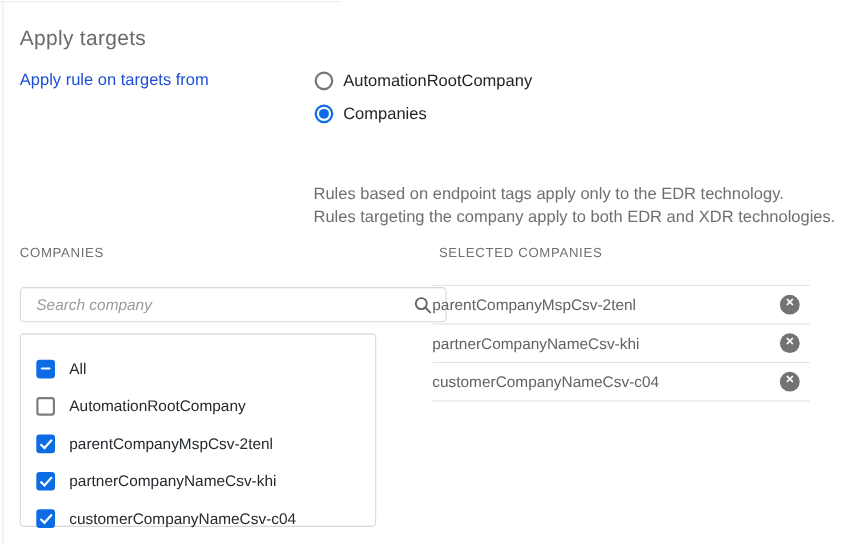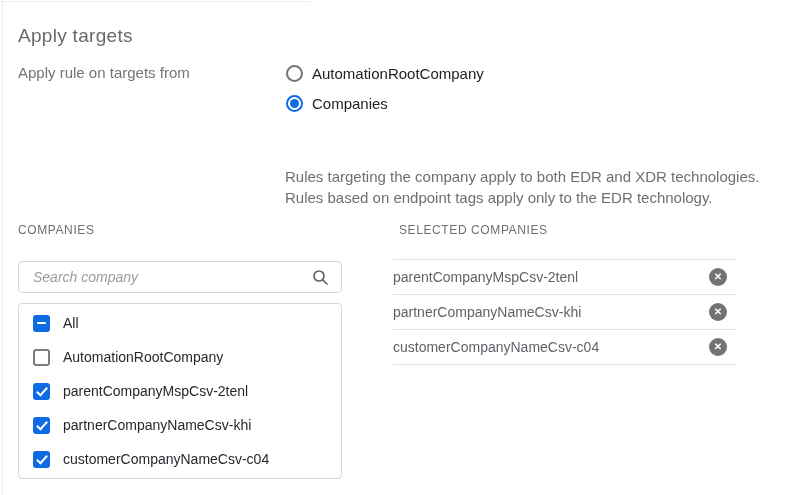--- a/index.html
+++ b/index.html
@@ -9,21 +9,21 @@
     -webkit-font-smoothing:antialiased;
   }
   .edge-left{position:absolute;left:2px;top:0;bottom:0;width:1px;background:#ececec;}
   .edge-top{position:absolute;left:0;top:1px;width:310px;height:1px;background:#ededed;}
 
   .page-title{
     position:absolute;left:18px;top:11px;font-size:19px;line-height:24px;
     color:#6a6a6a;letter-spacing:.3px;font-weight:400;
   }
   .apply-label{
-    position:absolute;left:18px;top:64px;font-size:15px;color:#737373;
+    position:absolute;left:18px;top:64px;font-size:15px;color:#1d4ed8;
   }
 
   .radio-group{position:absolute;left:286px;top:64px;display:flex;flex-direction:column;gap:11px;}
   .radio-row{display:flex;align-items:center;height:19px;cursor:pointer;}
   .radio-circle{
     width:17px;height:17px;border:2px solid #767676;border-radius:50%;
     box-sizing:border-box;position:relative;flex:none;background:#fff;
   }
   .radio-row[data-selected="true"] .radio-circle{border-color:#0d6ce4;}
   .radio-row[data-selected="true"] .radio-circle::after{
@@ -36,36 +36,36 @@
     position:absolute;left:285px;top:166px;font-size:15px;line-height:21px;color:#6f6f6f;
   }
 
   .col-heading{
     position:absolute;top:223px;font-size:12px;color:#6f6f6f;letter-spacing:.6px;
   }
   .col-heading.left{left:18px;}
   .col-heading.right{left:373px;margin-left:26px;}
 
   .search-wrap{
-    position:absolute;left:18px;top:261px;width:324px;height:32px;
+    position:absolute;left:18px;top:261px;width:388px;height:32px;
     border:1px solid #d8d8d8;border-radius:4px;box-sizing:border-box;
     display:flex;align-items:center;background:#fff;
   }
   .search-input{
     border:none;outline:none;flex:1;height:100%;padding:0 6px 0 14px;
     font-size:14px;color:#333;background:transparent;
     font-family:"Liberation Sans", sans-serif;
   }
   .search-input::placeholder{font-style:italic;color:#9b9b9b;}
   .search-icon{margin-right:12px;flex:none;display:flex;}
 
   .company-list{
     position:absolute;left:18px;top:303px;width:324px;height:176px;
     border:1px solid #d8d8d8;border-radius:4px;box-sizing:border-box;
-    padding-top:2px;background:#fff;
+    padding-top:14px;background:#fff;
   }
   .check-row{height:34px;display:flex;align-items:center;padding-left:14px;cursor:pointer;}
   .checkbox{
     width:17px;height:17px;border-radius:3px;box-sizing:border-box;
     position:relative;flex:none;
   }
   .checkbox[data-checkstate="unchecked"]{border:2px solid #7d7d7d;background:#fff;}
   .checkbox[data-checkstate="checked"],
   .checkbox[data-checkstate="indeterminate"]{background:#0d6ce4;border:2px solid #0d6ce4;}
   .checkbox[data-checkstate="checked"]::after{
@@ -107,22 +107,22 @@
     <span class="radio-circle"></span>
     <span class="radio-label">AutomationRootCompany</span>
   </div>
   <div class="radio-row" data-selected="true">
     <span class="radio-circle"></span>
     <span class="radio-label">Companies</span>
   </div>
 </div>
 
 <div class="description">
+  <div>Rules based on endpoint tags apply only to the EDR technology.</div>
   <div>Rules targeting the company apply to both EDR and XDR technologies.</div>
-  <div>Rules based on endpoint tags apply only to the EDR technology.</div>
 </div>
 
 <div class="col-heading left">COMPANIES</div>
 <div class="col-heading right">SELECTED COMPANIES</div>
 
 <div class="search-wrap">
   <input class="search-input" type="text" placeholder="Search company" style="">
   <span class="search-icon">
     <svg width="17" height="17" viewBox="0 0 17 17">
       <circle cx="7" cy="7" r="5" fill="none" stroke="#5f6368" stroke-width="1.7"></circle>

